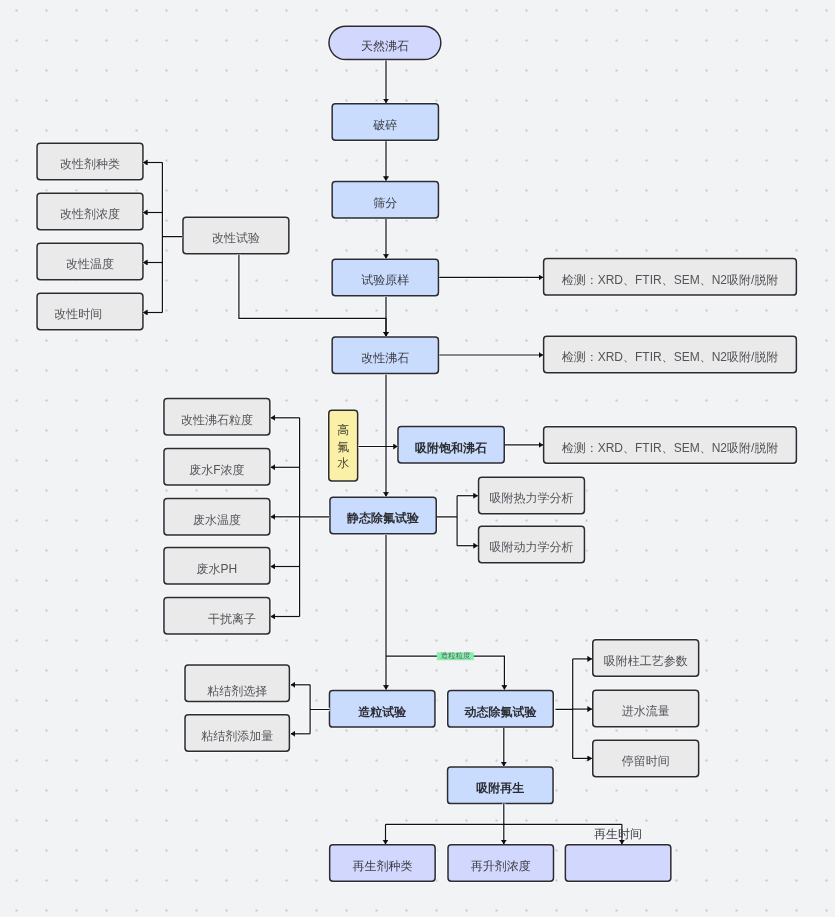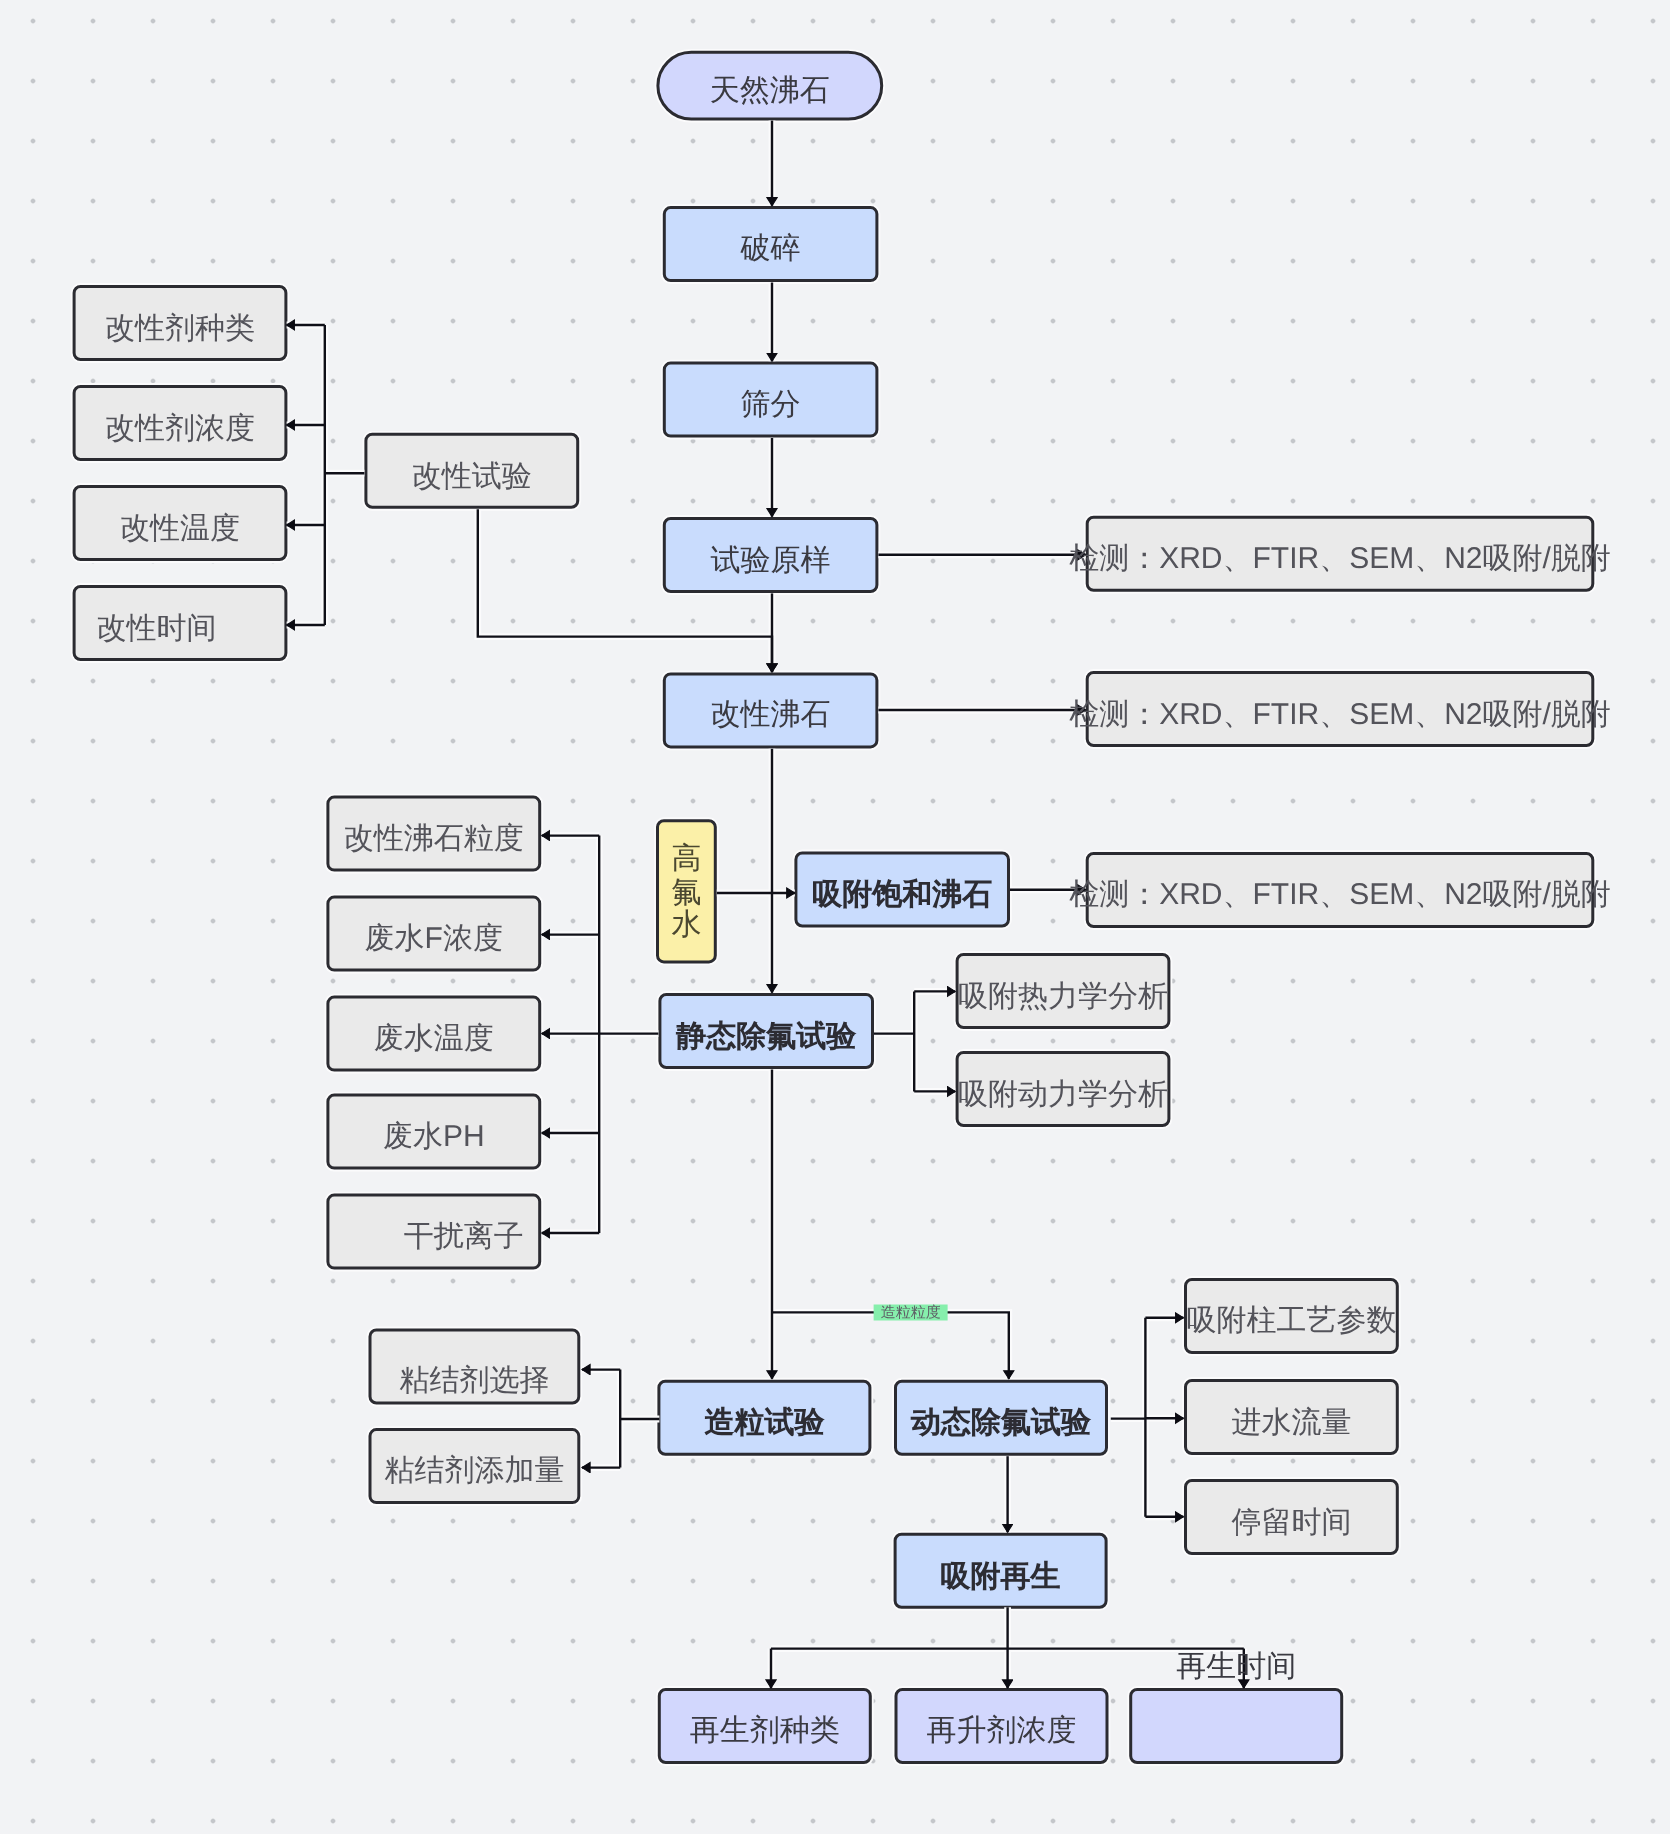--- a/index.html
+++ b/index.html
@@ -15,21 +15,21 @@
     background-image:radial-gradient(circle 1.4px at 16px 10px, #c4c6ca 0px, #c4c6ca 0.8px, rgba(196,198,202,0) 1.5px);
     background-size:30px 30px;background-position:0.5px 0.5px;}
   #watermark{position:absolute;left:426.2px;top:27.5px;height:31px;
     display:flex;align-items:center;
     font-size:15.5px;color:#f7f8f9;white-space:nowrap;letter-spacing:0.2px;}
   #watermark .key{background:#f7f8f9;border-radius:5px;padding:0 3px;margin:0 6px;
     height:30.5px;line-height:30.5px;color:#f5f6f7;}
   svg#edges{position:absolute;left:0;top:0;width:835px;height:917px;}
   .node{position:absolute;box-sizing:border-box;display:flex;
     align-items:center;justify-content:center;
-    font-size:15px;color:#53535a;text-align:center;line-height:1.2;
+    font-size:12px;color:#53535a;text-align:center;line-height:1.2;
     letter-spacing:0;white-space:pre;}
   .node.blue{color:#3a3a41;}
   .node.lav{color:#3a3a41;}
   .node.yellow{color:#4b4830;}
   .node.bold{font-weight:bold;color:#2c2c33;}
   .node.vert{flex-direction:column;letter-spacing:0;line-height:16.5px;
     justify-content:center;}
   .node.vert .lbl{top:1.2px;}
   .lbl{display:block;position:relative;top:3.2px;}
   .edgelabel{position:absolute;font-size:7.5px;color:#5e5e66;transform:translate(-50%,-50%);

